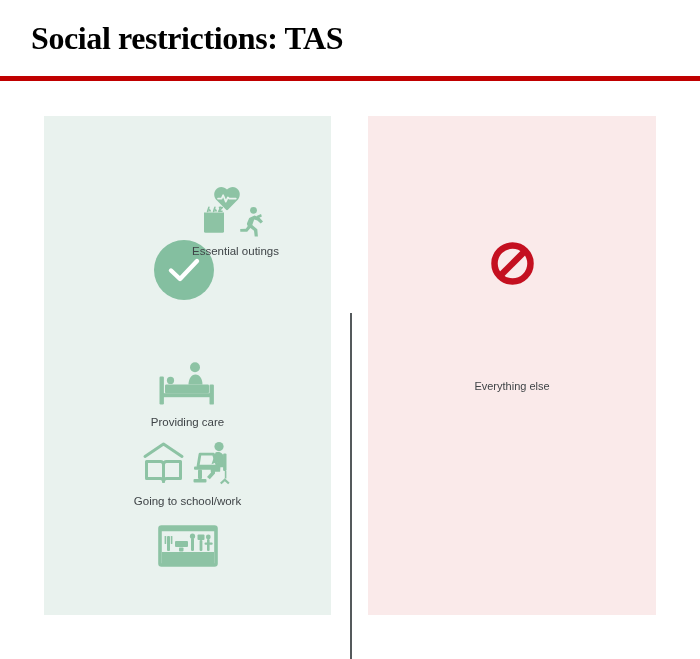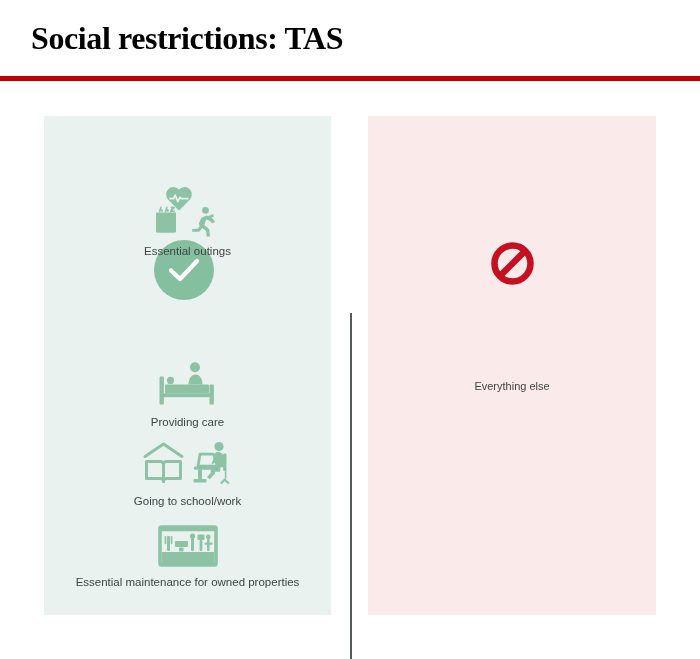--- a/index.html
+++ b/index.html
@@ -107,21 +107,21 @@
     height: 52px;
   }
   .item .icon-wrap svg { display: block; }
   .item .label {
     margin-top: 5px;
     font-size: 11.5px;
     line-height: 19px;
     color: #3f4447;
   }
 
-  .item-outings     { top: 69px; }
+  .item-outings     { top: 69px; padding-left: 48px; }
   .item-vet         { top: 160px; }
   .item-care        { top: 240px; }
   .item-school      { top: 319px; }
   .item-maintenance { top: 400px; }
 
   .banned-label {
     position: absolute;
     left: 368px;
     top: 261px;
     width: 288px;
@@ -259,19 +259,18 @@
             <rect x="34" y="14" width="3" height="13" rx="1.2"></rect>
             <circle cx="35.5" cy="12.2" r="2.6"></circle>
             <rect x="40.5" y="10.5" width="7" height="5.6" rx="1"></rect>
             <rect x="42.6" y="16" width="2.8" height="11" rx="1.1"></rect>
             <rect x="50" y="15" width="2.6" height="12" rx="1.1"></rect>
             <circle cx="51.3" cy="13" r="2.4"></circle>
             <rect x="47.5" y="18.6" width="8.2" height="2.2" rx="1"></rect>
           </g>
         </svg>
       </div>
-      <div class="label">Essential maintenance for owned properties</div>
     </div>
 
     <div class="banned-label">Everything else</div>
 
   </div>
 </div>
 
 </body></html>

